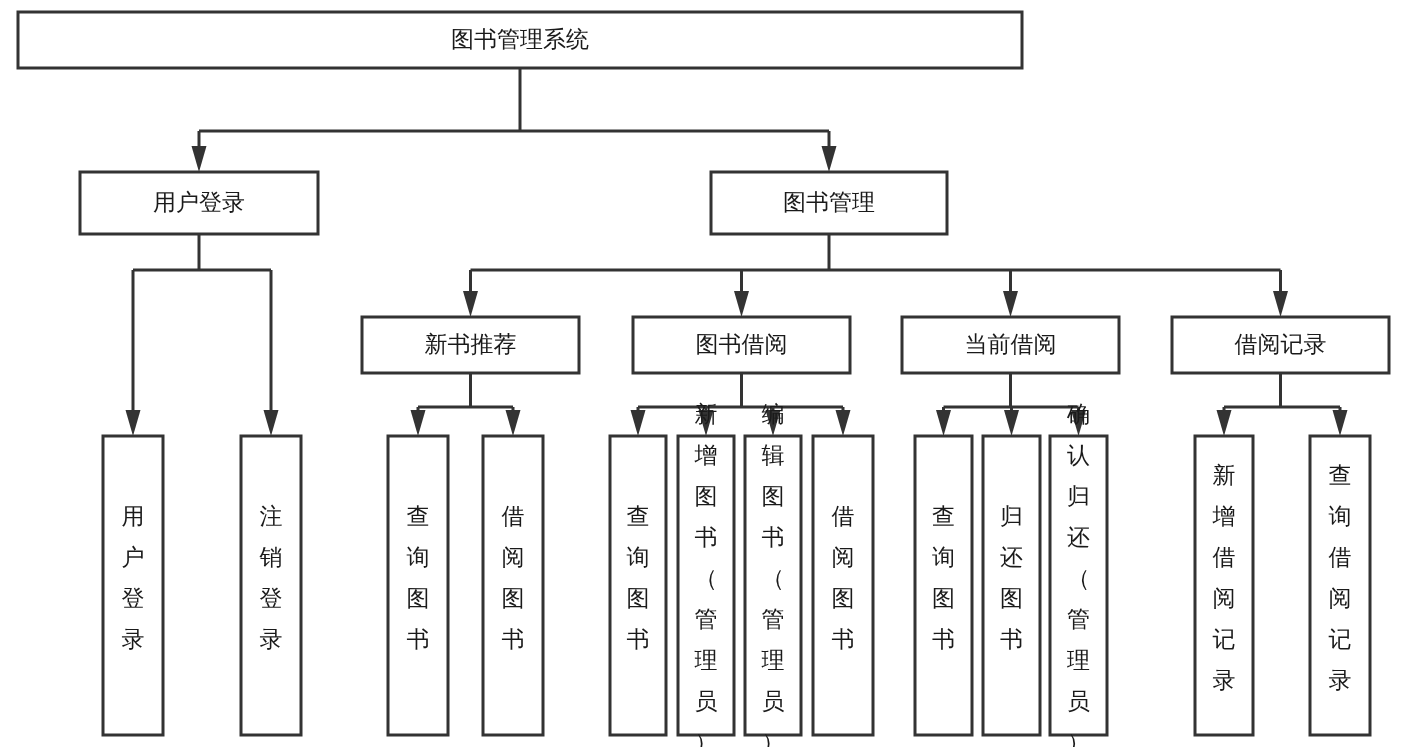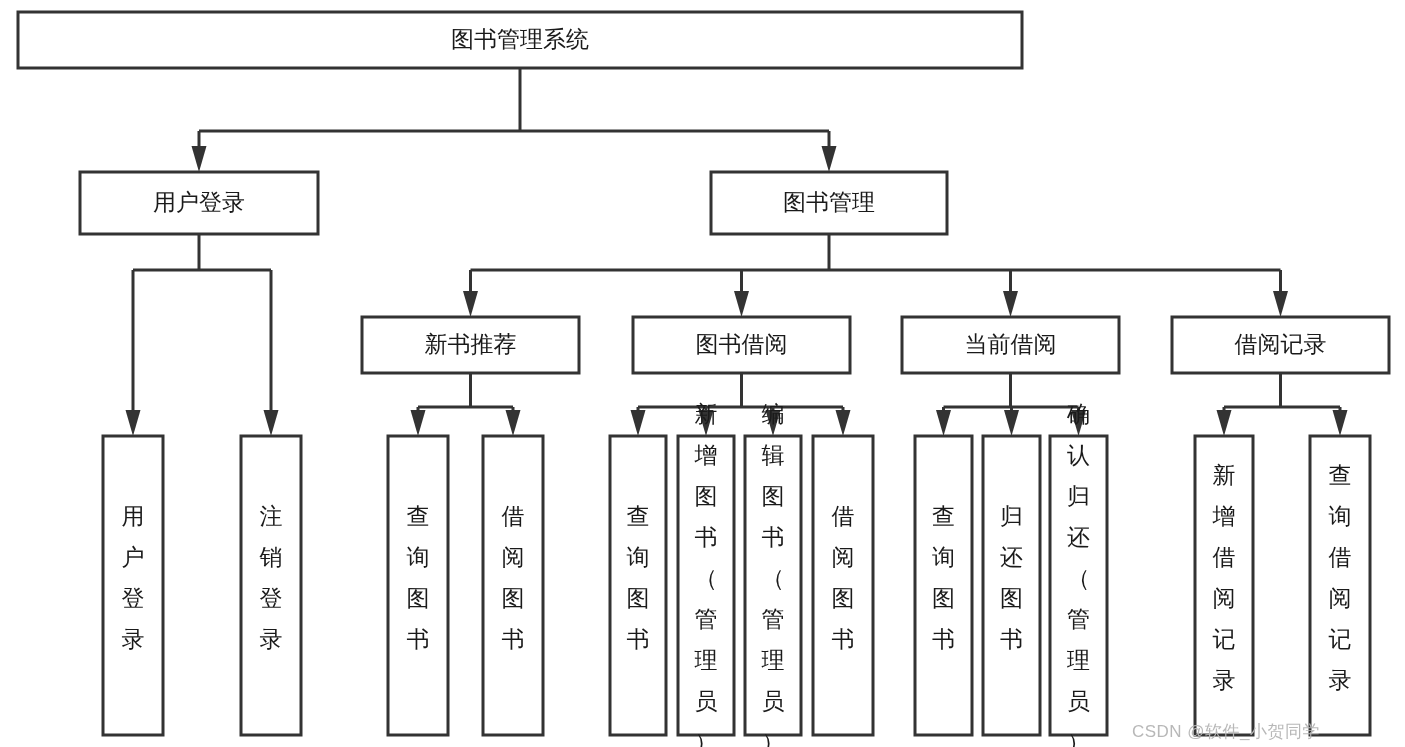--- a/index.html
+++ b/index.html
@@ -201,14 +201,13 @@
         <g>
           <rect class="node-box" x="1195" y="436" width="58" height="299"></rect>
           <text class="node-label-v" x="1224" y="0"><tspan x="1224" y="483" text-anchor="middle">新</tspan><tspan x="1224" y="524" text-anchor="middle">增</tspan><tspan x="1224" y="565" text-anchor="middle">借</tspan><tspan x="1224" y="606" text-anchor="middle">阅</tspan><tspan x="1224" y="647" text-anchor="middle">记</tspan><tspan x="1224" y="688" text-anchor="middle">录</tspan></text>
         </g>
         <g>
           <rect class="node-box" x="1310" y="436" width="60" height="299"></rect>
           <text class="node-label-v" x="1340" y="0"><tspan x="1340" y="483" text-anchor="middle">查</tspan><tspan x="1340" y="524" text-anchor="middle">询</tspan><tspan x="1340" y="565" text-anchor="middle">借</tspan><tspan x="1340" y="606" text-anchor="middle">阅</tspan><tspan x="1340" y="647" text-anchor="middle">记</tspan><tspan x="1340" y="688" text-anchor="middle">录</tspan></text>
         </g>
       </g>
   </svg>
-  <div class="watermark">CSDN @软件_小贺同学</div>
 </div>
 
 </body></html>

